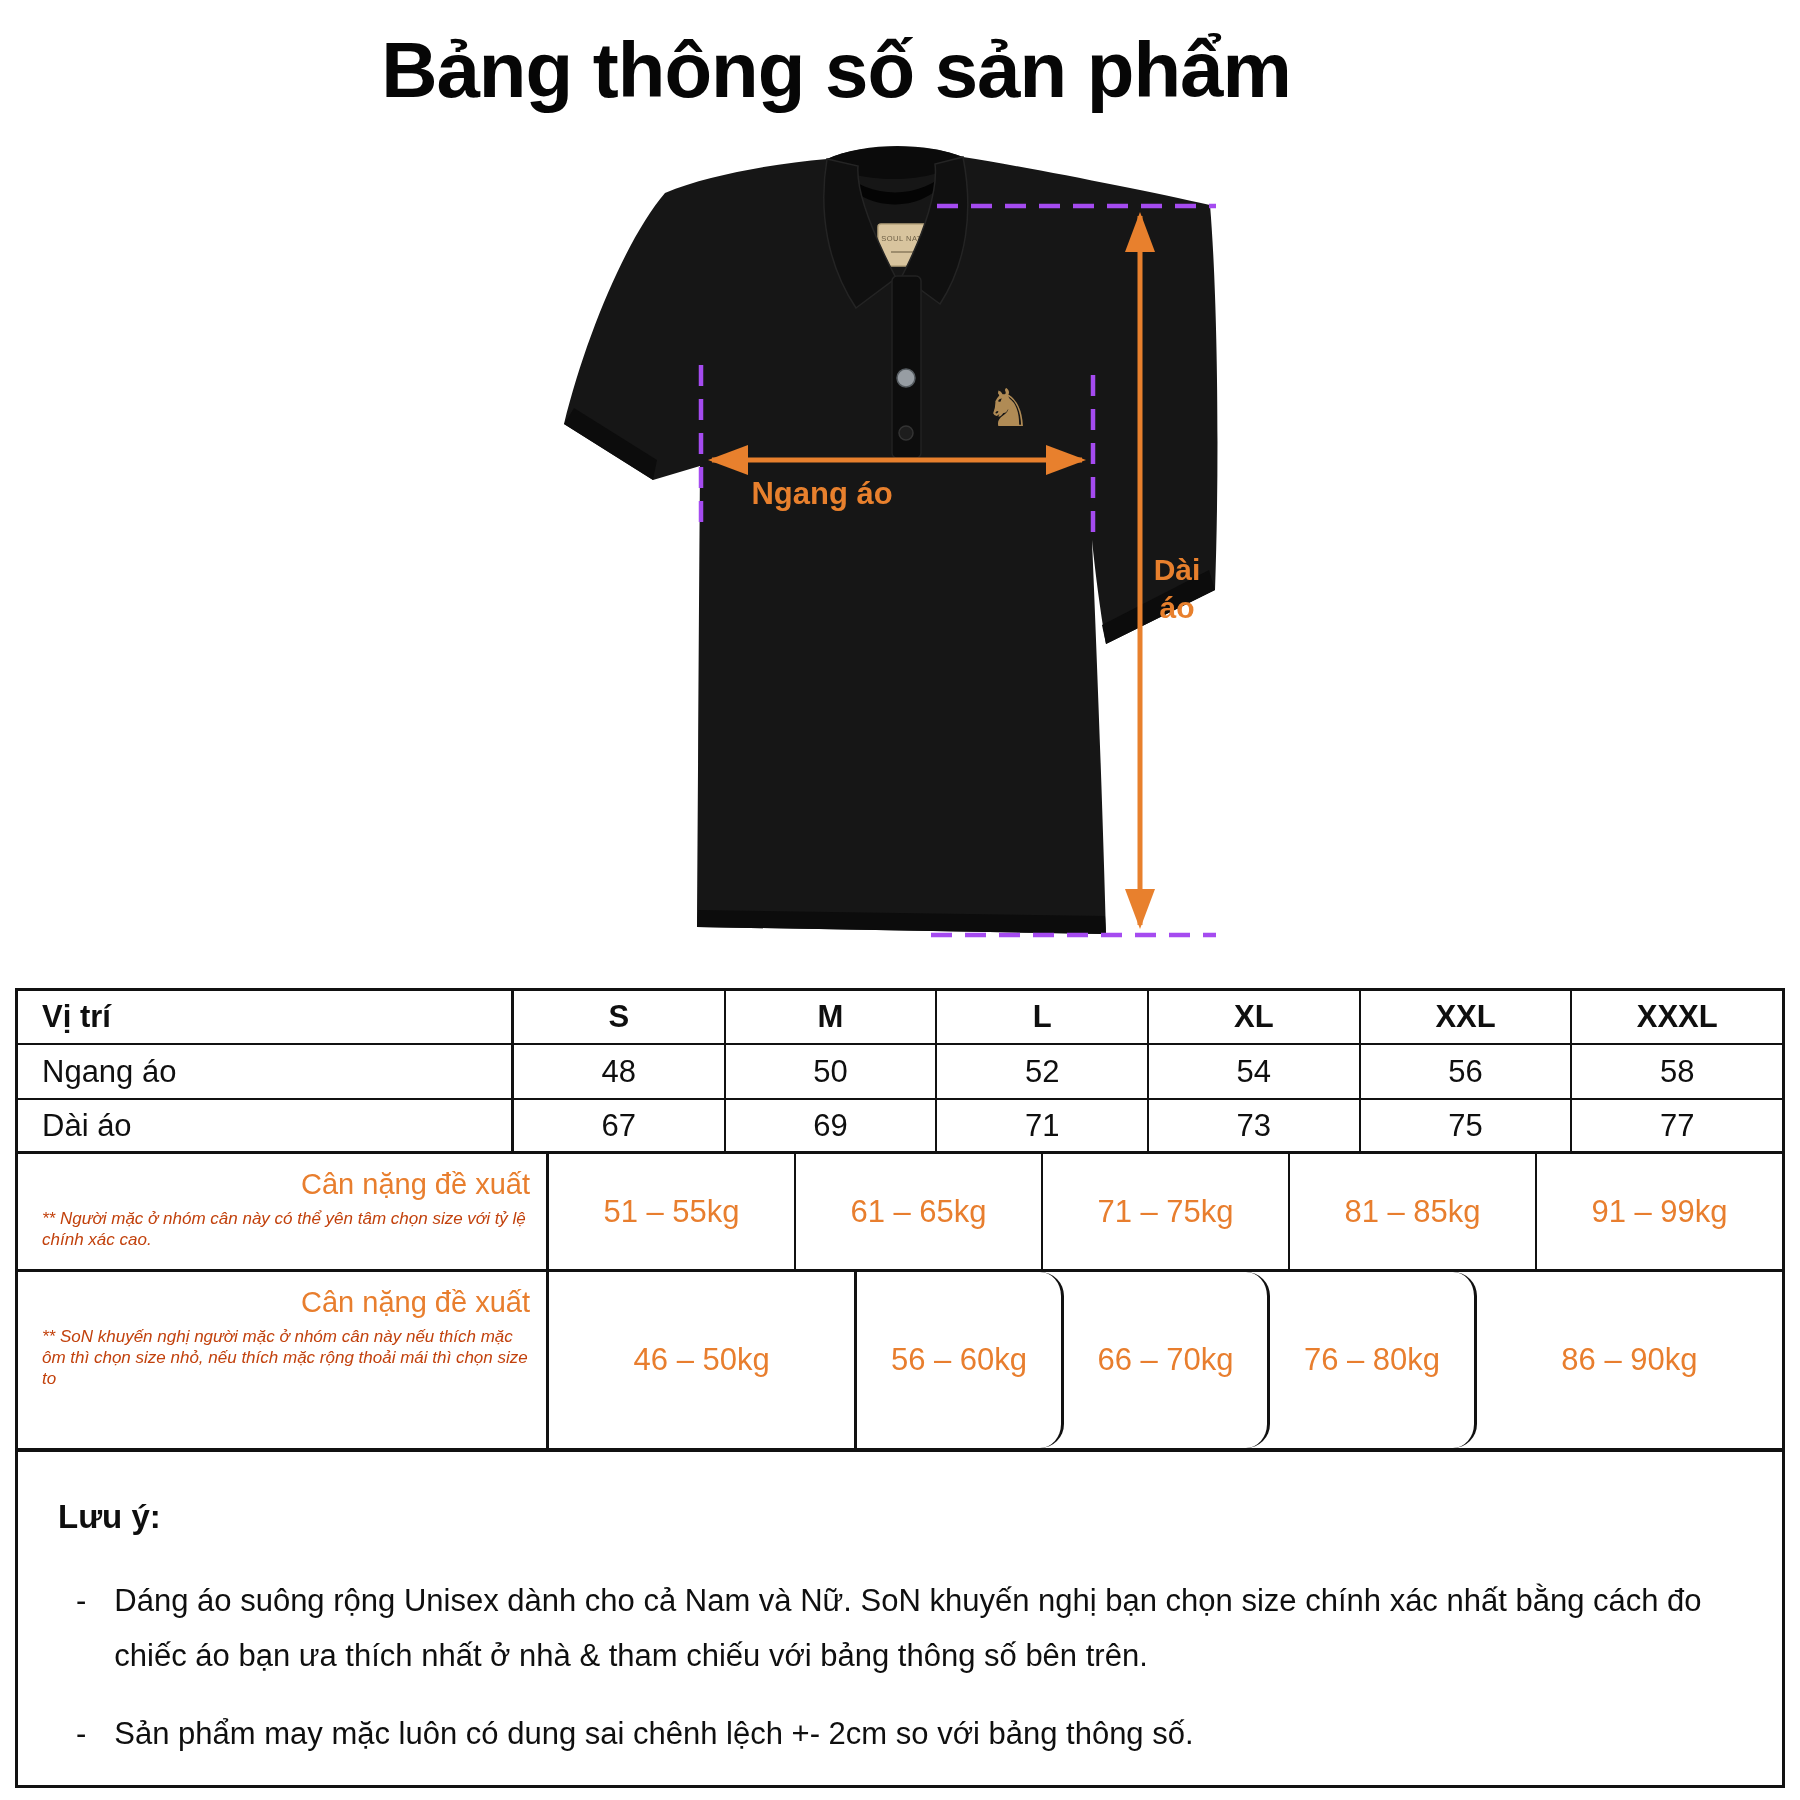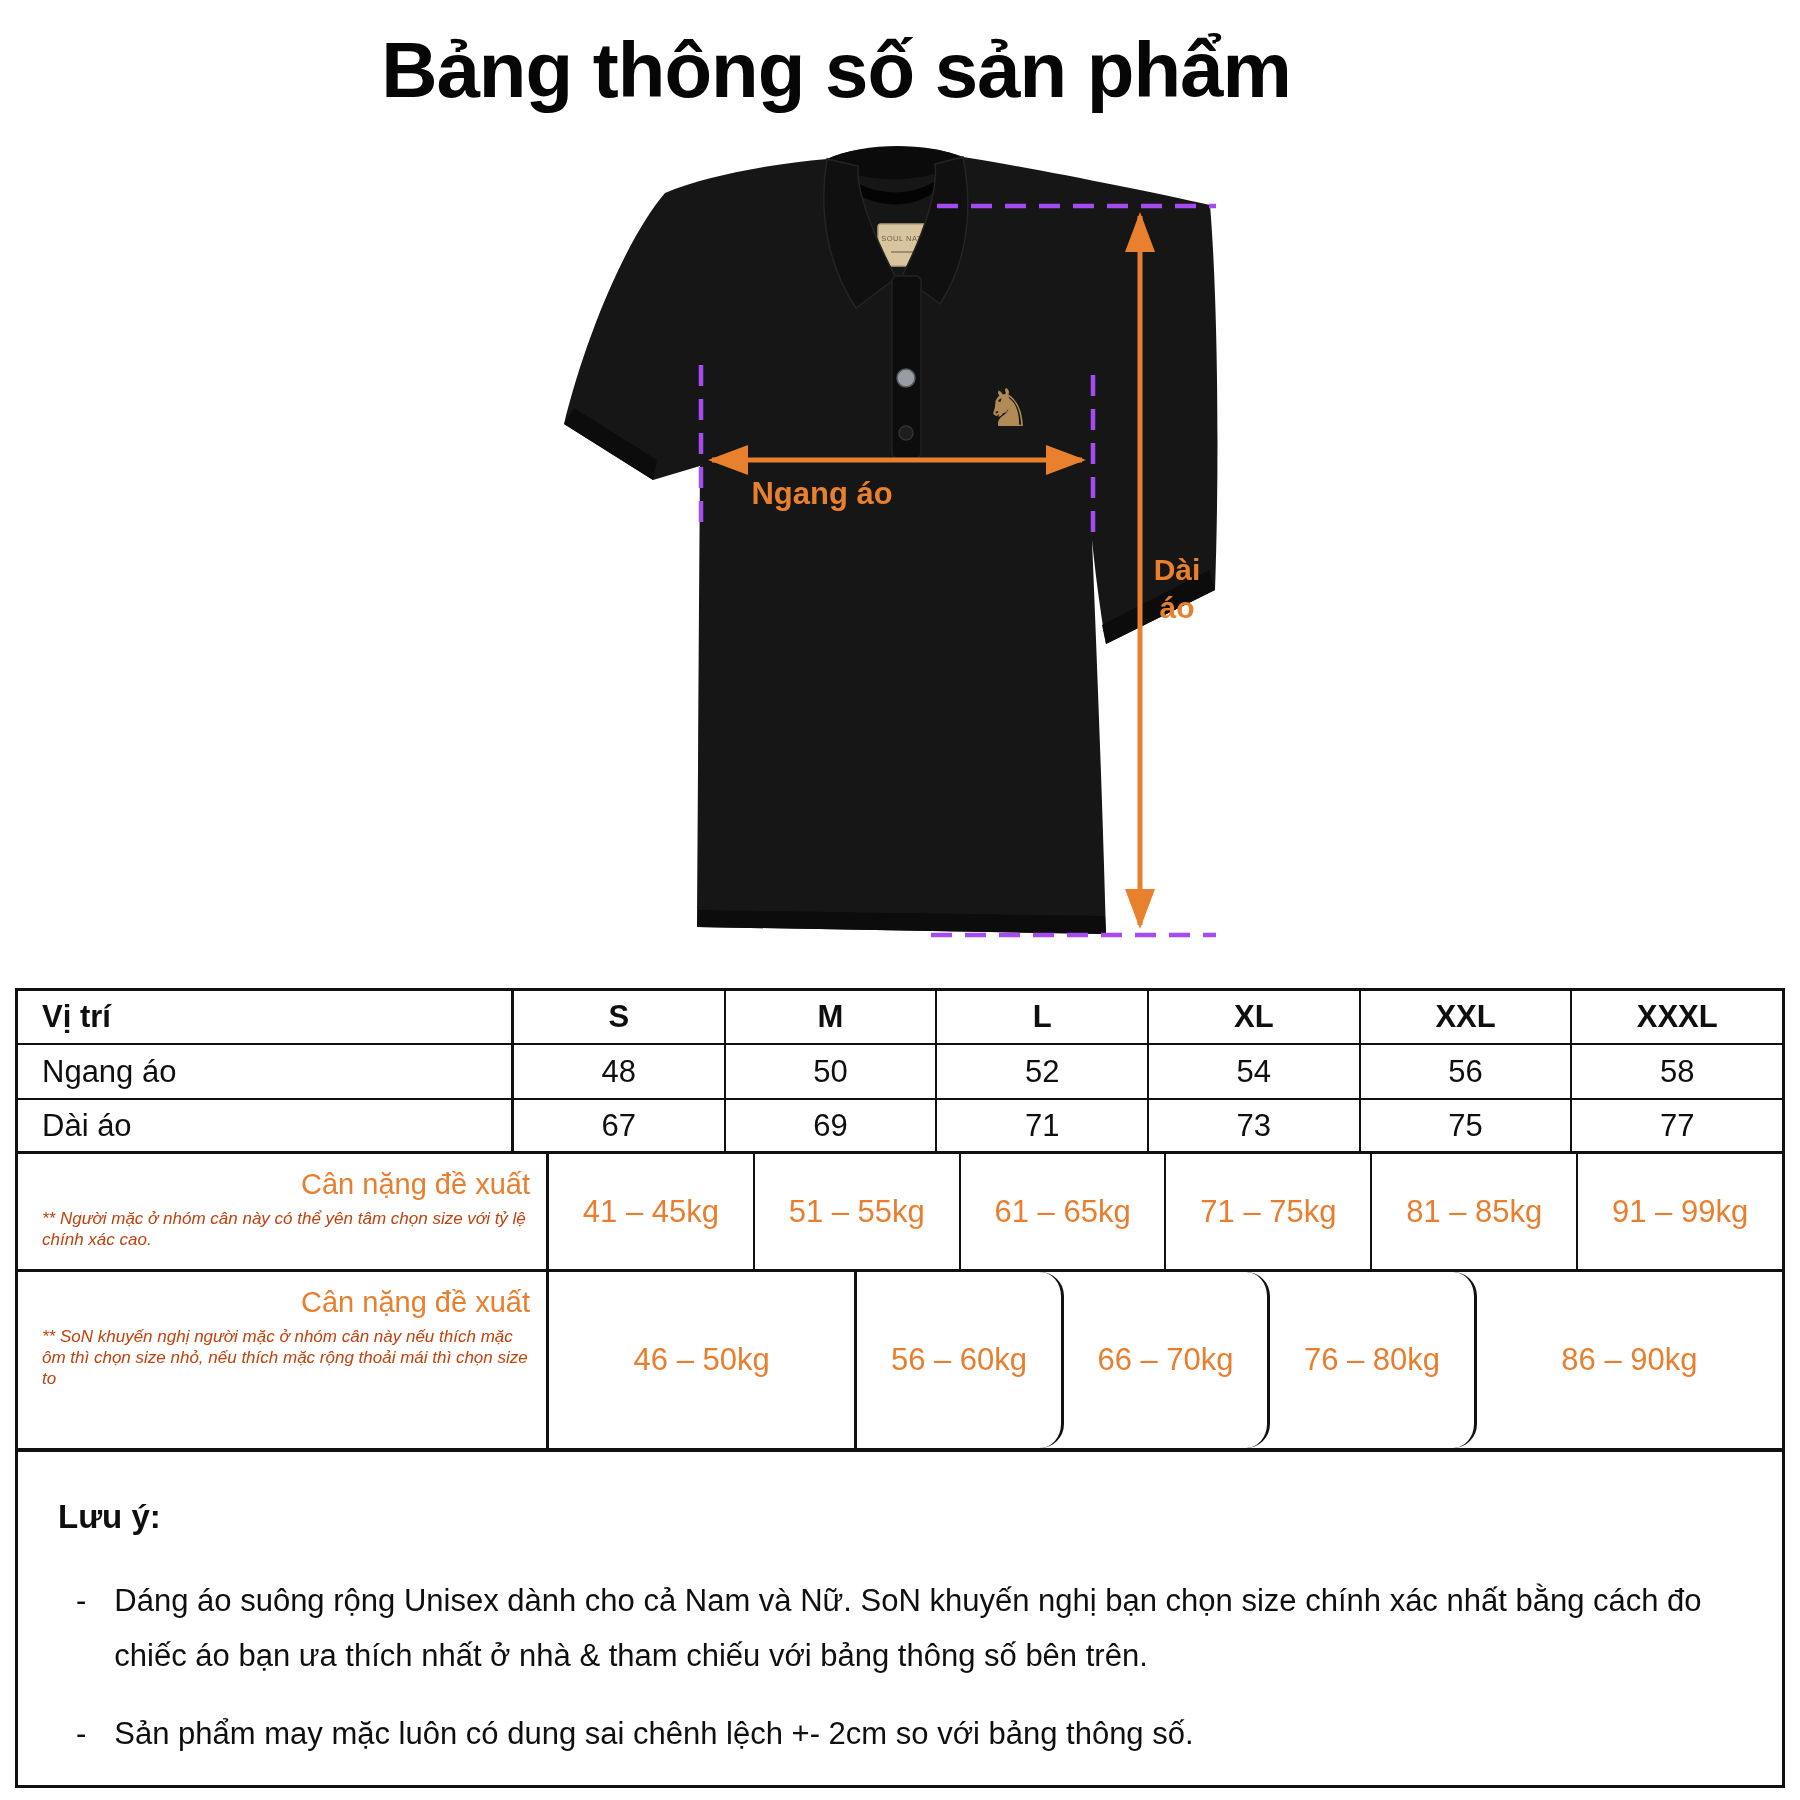--- a/index.html
+++ b/index.html
@@ -165,21 +165,20 @@
       <div class="tc">73</div>
       <div class="tc">75</div>
       <div class="tc">77</div>
     </div>
 
     <div class="trow wrow1">
       <div class="wcell0">
         <div class="wtitle">Cân nặng đề xuất</div>
         <div class="wnote">** Người mặc ở nhóm cân này có thể yên tâm chọn size với tỷ lệ chính xác cao.</div>
       </div>
-      <div class="tc wval">41 – 45kg</div>
       <div class="tc wval">51 – 55kg</div>
       <div class="tc wval">61 – 65kg</div>
       <div class="tc wval">71 – 75kg</div>
       <div class="tc wval">81 – 85kg</div>
       <div class="tc wval">91 – 99kg</div>
     </div>
 
     <div class="trow wrow2">
       <div class="wcell0">
         <div class="wtitle">Cân nặng đề xuất</div>

